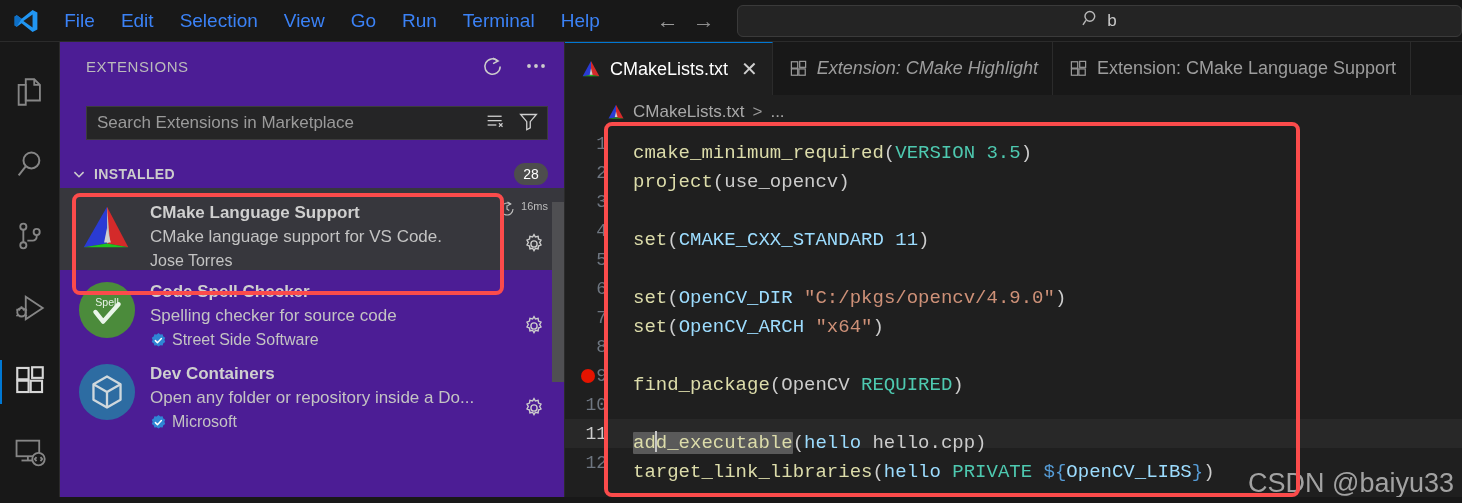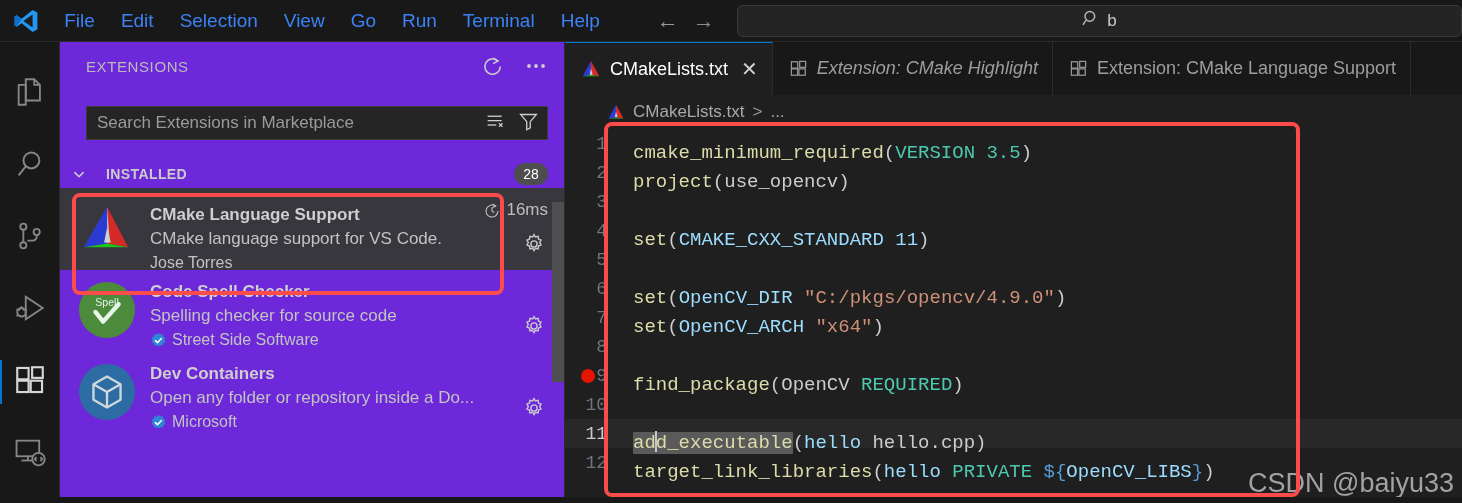--- a/index.html
+++ b/index.html
@@ -70,21 +70,21 @@
   .act-item.active { color: #d7d7d7; }
   .act-item.active::before {
     content: ""; position: absolute; left: 0; top: 14px;
     width: 2px; height: 44px; background: #0078d4;
   }
 
   
   .sidebar {
     position: absolute; top: 42px; left: 60px;
     width: 505px; height: 461px;
-    background: #6d28d9;
+    background: #4c1d95;
     border-right: 1px solid #2b2b2b;
     overflow: hidden;
   }
   .side-header {
     height: 48px; display: flex; align-items: center;
     padding: 0 16px 0 26px;
     justify-content: space-between;
   }
   .side-title {
     font-size: 15px; letter-spacing: .6px; color: #bbbbbb;
@@ -104,21 +104,21 @@
     flex: 1; background: transparent; border: none; outline: none;
     color: #cccccc; font-size: 17px;
     font-family: "Liberation Sans", sans-serif;
   }
   .search-input::placeholder { color: #9a9a9a; }
   .search-icons { display: flex; align-items: center; gap: 12px; color: #cfcfcf; }
 
   .section-head {
     margin-top: 20px;
     height: 28px; display: flex; align-items: center;
-    padding: 0 16px 0 8px; gap: 16px;
+    padding: 0 16px 0 8px; gap: 4px;
   }
   .section-label {
     font-size: 14px; font-weight: bold; color: #cccccc;
     letter-spacing: .4px; flex: 1;
   }
   .badge-count {
     background: #4d4d4d; color: #ffffff;
     border-radius: 11px; min-width: 34px; height: 22px;
     font-size: 14px; display: flex; align-items: center; justify-content: center;
     padding: 0 7px;
@@ -133,22 +133,22 @@
   }
   .ext-row.selected { background: #37373d; }
   .ext-icon { width: 58px; height: 58px; flex: none; position: relative; }
   .ext-body { flex: 1; min-width: 0; padding-top: 1px; }
   .ext-title-line { display: flex; align-items: baseline; gap: 8px; }
   .ext-name {
     font-size: 17px; font-weight: bold; color: #cfcfcf;
     white-space: nowrap; overflow: hidden; text-overflow: ellipsis; flex:1;
   }
   .ext-activation {
-    font-size: 17px; color: #bdbdbd; display: flex;
-    align-items: flex-end; gap: 5px; white-space: nowrap;
+    font-size: 11px; color: #bdbdbd; display: flex;
+    align-items: flex-start; gap: 5px; white-space: nowrap;
   }
   .ext-desc {
     font-size: 17px; color: #c3c3c3; margin-top: 4px;
     white-space: nowrap; overflow: hidden; text-overflow: ellipsis;
   }
   .ext-foot {
     margin-top: 5px; font-size: 16px; color: #c3c3c3;
     display: flex; align-items: center; gap: 5px;
   }
   .gear {

